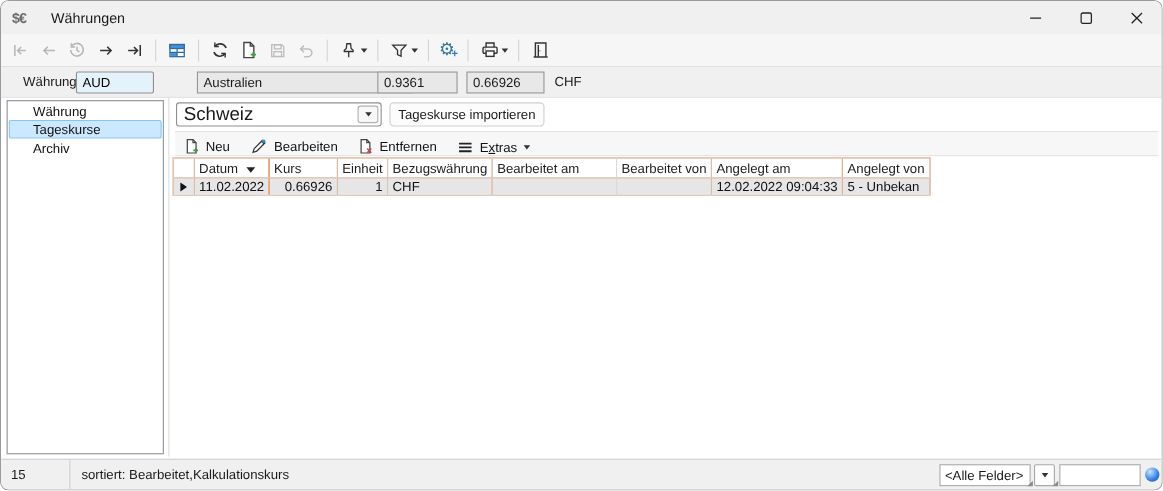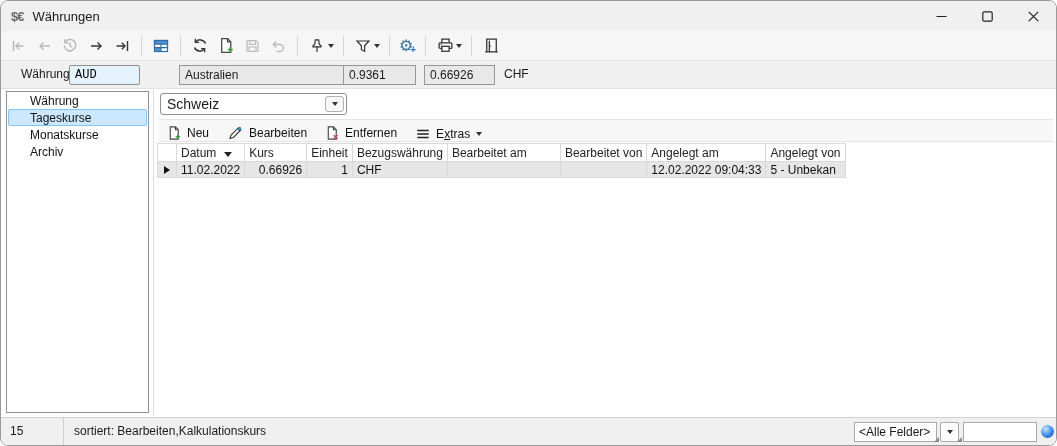--- a/index.html
+++ b/index.html
@@ -8,21 +8,21 @@
     position:relative; width:1057px; height:446px;
     background:#ffffff; border:1px solid #9a9a9a; border-radius:8px;
     overflow:hidden; font-size:12px; color:#1a1a1a;
   }
   
   .titlebar {
     position:absolute; top:0; left:0; right:0; height:30px;
     background:#f0f0f0; display:flex; align-items:center;
   }
   .app-icon { margin-left:10px; color:#6b6b6b; font-size:13px; letter-spacing:-1px; font-weight:bold; }
-  .win-title { margin-left:9px; font-size:13px; color:#1a1a1a; }
+  .win-title { margin-left:23px; font-size:13px; color:#1a1a1a; }
   .win-controls { position:absolute; right:0; top:0; height:30px; display:flex; }
   .wbtn { width:46px; height:30px; display:flex; align-items:center; justify-content:center; }
   .wbtn svg { display:block; }
   
   .toolbar {
     position:absolute; top:30px; left:0; right:0; height:30px;
     background:#f6f6f6; border-bottom:1px solid #e0e0e0;
     display:flex; align-items:center; padding-left:7px; gap:6px;
   }
   .tbtn { width:20px; height:22px; display:flex; align-items:center; justify-content:center; }
@@ -32,41 +32,41 @@
   .gear-glyph { font-size:16px; color:#39769e; line-height:1; }
   .gear-plus { color:#2f7bc9; font-size:10px; font-weight:bold; margin-left:-3px; margin-top:7px; }
   
   .formband {
     position:absolute; top:60px; left:0; right:0; height:28px;
     background:#f0f0f0; border-bottom:1px solid #e2e2e2;
   }
   .formband .flabel { position:absolute; top:6px; font-size:12px; color:#1a1a1a; }
   .lbl-currency { left:20px; width:46px; text-align:right; }
   .field { position:absolute; top:4px; height:20px; line-height:18px; padding:0 5px; font-size:12px; border:1px solid #8f8f8f; }
-  .f-code { left:68px; width:71px; background:#e4f2fb; border-radius:2px;font-family:Liberation Mono, monospace; }
+  .f-code { left:68px; width:71px; background:#e4f2fb; border-radius:2px; }
   .f-ro   { background:#e8e8e8; border-color:#979797; }
   .f-name { left:142px; width:196px;margin-left:36px; }
   .f-rate1{ left:342px; width:73px; }
   .f-rate2{ left:423px; width:71px; }
   .lbl-chf{ left:503px; }
   
   .content { position:absolute; top:88px; left:0; right:0; height:330px; background:#ffffff; }
   .vdivider { position:absolute; left:152px; top:0; width:1px; height:326px; background:#dcdcdc; }
   
   .listbox {
     position:absolute; left:5px; top:2px; width:143px; height:322px;
     background:#ffffff; border:1px solid #8b939b;
   }
   .litem { height:17px; line-height:16px; padding-left:21px; font-size:12px; color:#111; border:1px solid transparent; border-radius:2px; margin:0 1px; }
   .litem.selected { background:#cce8ff; border-color:#86c5f2; }
   
   .combo {
     position:absolute; left:159px; top:4px; width:187px; height:22px;
     background:#ffffff; border:1px solid #8f8f8f; border-radius:3px;
-    line-height:20px; padding-left:6px; font-size:14px;
+    line-height:20px; padding-left:6px; font-size:17px;
   }
   .combo-btn {
     position:absolute; right:2px; top:2px; bottom:2px; width:19px;
     background:#f8f8f8; border:1px solid #b0b0b0; border-radius:3px;
     display:flex; align-items:center; justify-content:center;
   }
   .push-btn {
     position:absolute; left:353px; top:4px; width:141px; height:22px;
     background:#fcfcfc; border:1px solid #cfcfcf; border-radius:4px;
     text-align:center; line-height:20px; font-size:12px; color:#1a1a1a;
@@ -262,33 +262,33 @@
     <div class="field f-ro f-rate1">0.9361</div>
     <div class="field f-ro f-rate2">0.66926</div>
     <span class="flabel lbl-chf">CHF</span>
   </div>
 
   <div class="content">
 
     <div class="listbox">
       <div class="litem">Währung</div>
       <div class="litem selected">Tageskurse</div>
-      <div class="litem">Monatskurse</div>
       <div class="litem">Archiv</div>
     </div>
 
     <div class="vdivider"></div>
 
     <div class="combo">
       <span>Schweiz</span>
       <div class="combo-btn">
         <span class="caret"></span>
       </div>
     </div>
 
+    <div class="push-btn">Tageskurse importieren</div>
 
     <div class="actionband">
       <div class="abtn">
         <svg class="ic" width="15" height="16" viewBox="0 0 16 16" fill="none">
             <path d="M3.5 1.5h5.5l3 3v10H3.5z" stroke="#444" stroke-width="1.2" fill="#fff"></path>
             <path d="M9 1.5v3h3" stroke="#444" stroke-width="1.2"></path>
             <path d="M11.6 9.6v4.6M9.3 11.9h4.6" stroke="#3e9b3e" stroke-width="1.6"></path>
           </svg>
         <span>Neu</span>
       </div>
@@ -353,21 +353,21 @@
           <td></td>
           <td>12.02.2022 09:04:33</td>
           <td>5 - Unbekan</td>
         </tr>
       </tbody>
     </table>
   </div>
 
   <div class="statusbar">
     <div class="sb-count">15 Einträge</div>
-    <div class="sb-sort">sortiert: Bearbeiten,Kalkulationskurs</div>
+    <div class="sb-sort">sortiert: Bearbeitet,Kalkulationskurs</div>
     <div class="sb-combo">&lt;Alle Felder&gt;</div>
     <span class="grip grip1"></span>
     <div class="sb-combo-btn">
       <span class="caret"></span>
     </div>
     <span class="grip grip2"></span>
     <input class="sb-input" style="">
     <div class="globe"></div>
   </div>
 

